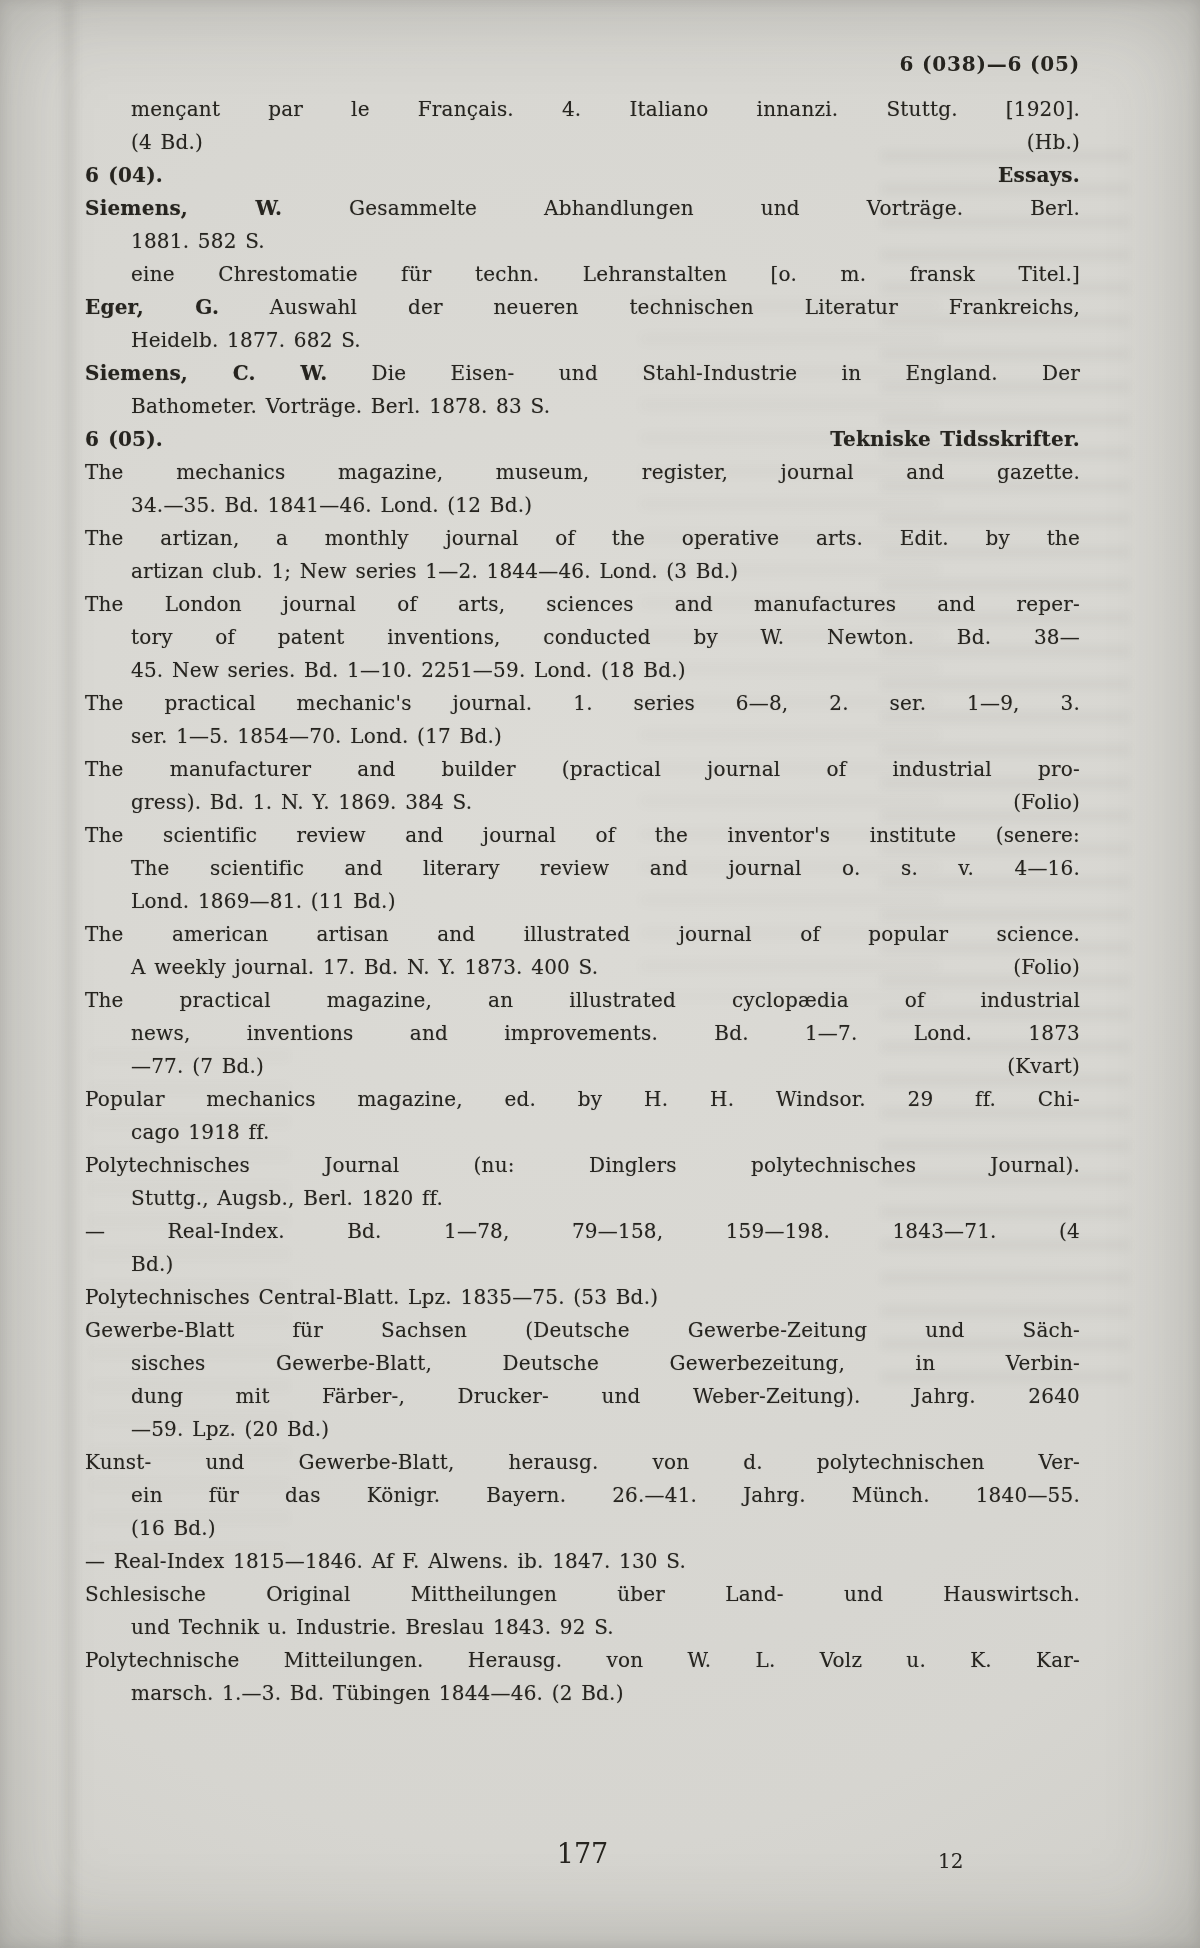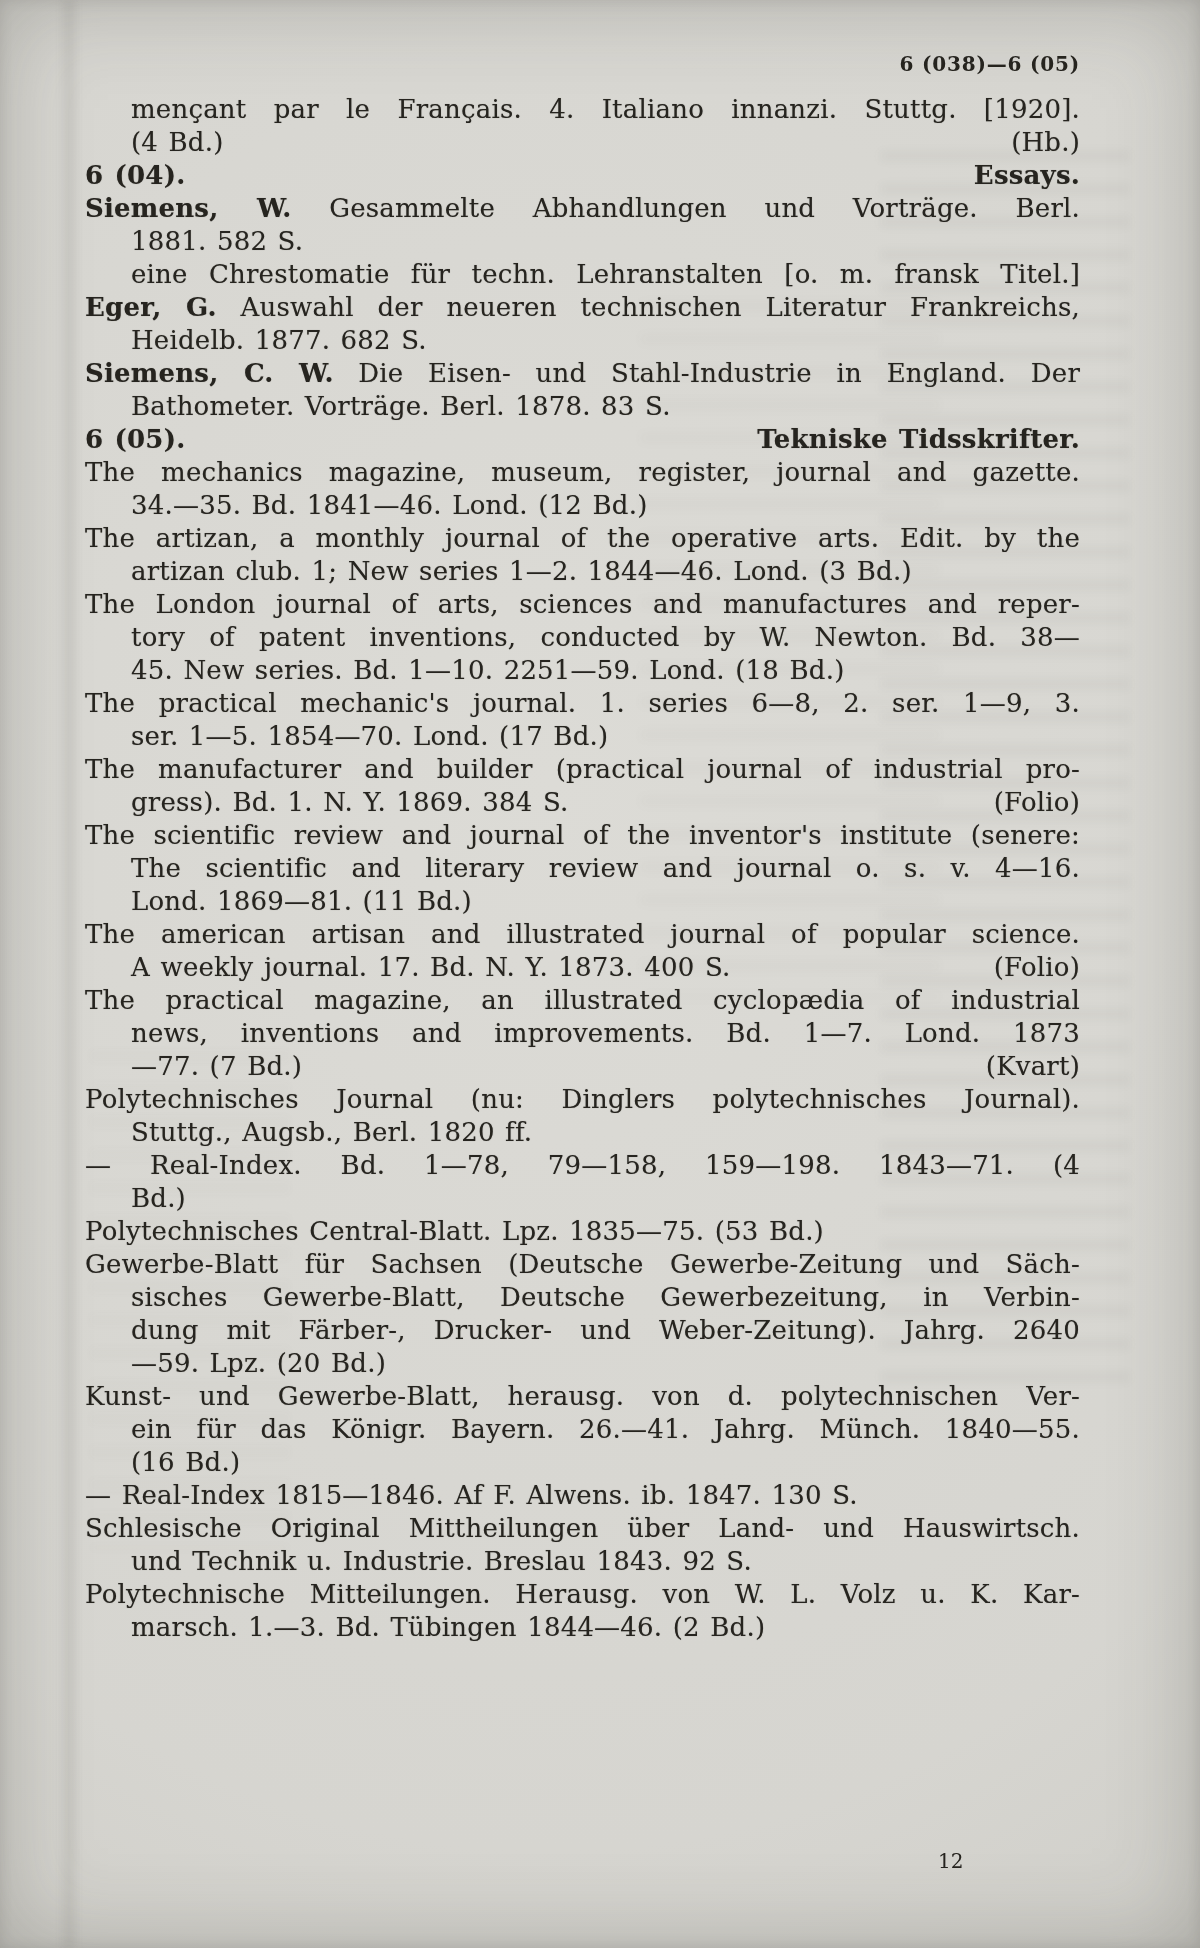--- a/index.html
+++ b/index.html
@@ -68,21 +68,21 @@
   }
   .text-block {
     position: absolute;
     top: 93px;
     left: 85px;
     width: 995px;
     z-index: 3;
     text-shadow: 0 0 1px rgba(38,36,31,0.35);
   }
   .line {
-    font-size: 26px;
+    font-size: 20px;
     line-height: 33px;
     word-spacing: 2px;
     letter-spacing: 0.2px;
   }
   .line.indent { padding-left: 46px; }
   .line.justify {
     text-align: justify;
     text-align-last: justify;
   }
   .line.flexline {
@@ -193,20 +193,24 @@
       </div>
       <div class="entry">
         <div class="line justify"><span><span>The practical magazine, an illustrated cyclopædia of industrial</span></span></div>
         <div class="line indent justify"><span><span>news, inventions and improvements. Bd. 1—7. Lond. 1873</span></span></div>
         <div class="line indent flexline">
           <span><span>—77. (7 Bd.)</span></span>
           <span class="">(Kvart)</span>
         </div>
       </div>
       <div class="entry">
+        <div class="line justify"><span><span>Popular mechanics magazine, ed. by H. H. Windsor. 29 ff. Chi-</span></span></div>
+        <div class="line indent"><span><span>cago 1918 ff.</span></span></div>
+      </div>
+      <div class="entry">
         <div class="line justify"><span><span>Polytechnisches Journal (nu: Dinglers polytechnisches Journal).</span></span></div>
         <div class="line indent"><span><span>Stuttg., Augsb., Berl. 1820 ff.</span></span></div>
       </div>
       <div class="entry">
         <div class="line justify"><span><span>— Real-Index. Bd. 1—78, 79—158, 159—198. 1843—71. (4</span></span></div>
         <div class="line indent"><span><span>Bd.)</span></span></div>
       </div>
       <div class="entry">
         <div class="line"><span><span>Polytechnisches Central-Blatt. Lpz. 1835—75. (53 Bd.)</span></span></div>
       </div>
@@ -227,14 +231,15 @@
       <div class="entry">
         <div class="line justify"><span><span>Schlesische Original Mittheilungen über Land- und Hauswirtsch.</span></span></div>
         <div class="line indent"><span><span>und Technik u. Industrie. Breslau 1843. 92 S.</span></span></div>
       </div>
       <div class="entry">
         <div class="line justify"><span><span>Polytechnische Mitteilungen. Herausg. von W. L. Volz u. K. Kar-</span></span></div>
         <div class="line indent"><span><span>marsch. 1.—3. Bd. Tübingen 1844—46. (2 Bd.)</span></span></div>
       </div>
     </main>
 
+  <div class="page-number">177</div>
   <div class="signature-mark">12</div>
 </div>
 
 </body></html>

